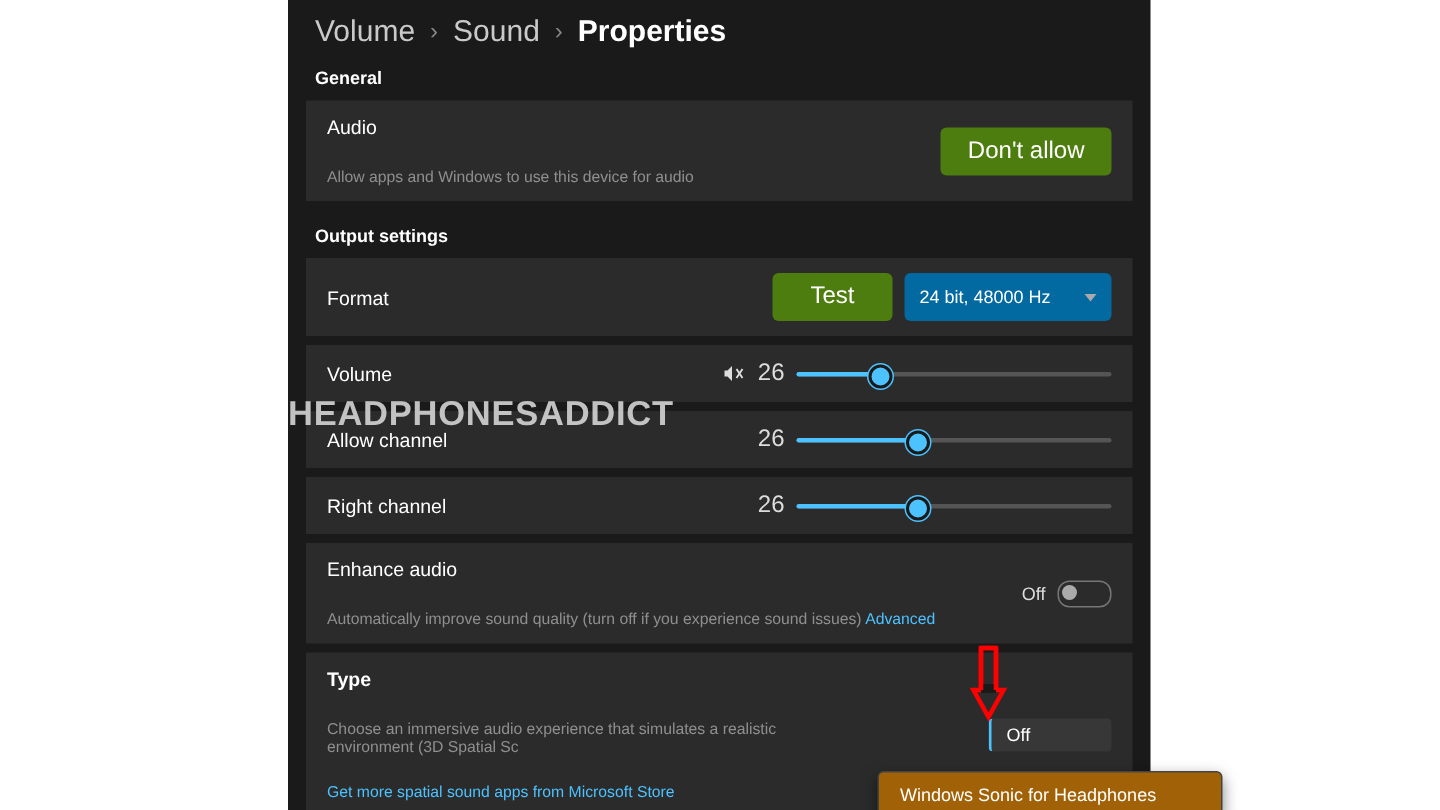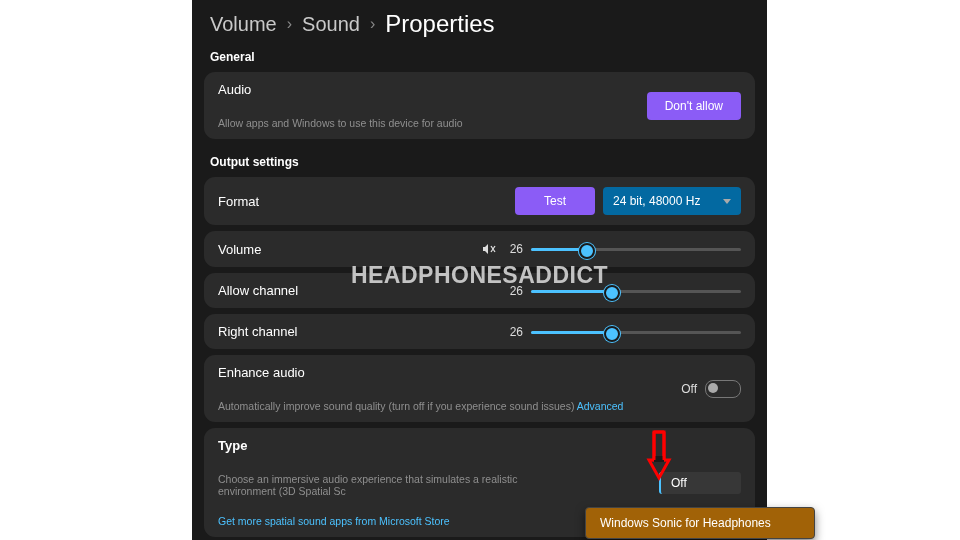--- a/index.html
+++ b/index.html
@@ -1,40 +1,40 @@
 <!DOCTYPE html>
 <html><head>
 <meta charset="utf-8">
 <style>
 html,body{margin:0;padding:0;width:960px;height:540px;background:#fff;font-family:"Segoe UI",sans-serif;overflow:hidden}
 .frame{position:absolute;left:192px;top:0;width:575px;height:540px;background:#1a1a1a}
 .breadcrumb{padding:10px 18px 6px;display:flex;align-items:center;gap:10px;color:#fff}
 .breadcrumb .bc{font-size:20px;color:#c9c9c9}
 .breadcrumb .sep{color:#888}
-.breadcrumb .current{font-weight:400;color:#fff;font-size:24px}
+.breadcrumb .current{font-weight:700;color:#fff;font-size:20px}
 .sect{padding:2px 18px;color:#fff;font-size:12px;font-weight:700;margin-top:4px}
-.card{margin:6px 12px;background:#2b2b2b;border-radius:11px;padding:10px 14px;display:flex;align-items:center;justify-content:space-between;color:#fff;position:relative}
+.card{margin:6px 12px;background:#2b2b2b;border-radius:0;padding:10px 14px;display:flex;align-items:center;justify-content:space-between;color:#fff;position:relative}
 .card .title{font-size:13px}
 .card .sub{font-size:10.5px;color:#8f8f8f;margin-top:20px}
-.btn{background:#8b5cf6;border:0;color:#fff;font-size:12px;padding:7px 18px;border-radius:4px;cursor:pointer;min-width:92px}
+.btn{background:#4d7c0f;border:0;color:#fff;font-size:16px;padding:7px 18px;border-radius:4px;cursor:pointer;min-width:92px}
 .drop{background:#0369a1;border:0;color:#fff;font-size:12px;padding:7px 10px;border-radius:4px;cursor:pointer;display:flex;align-items:center;gap:8px;min-width:118px;justify-content:space-between}
 .chev{width:0;height:0;border-left:4px solid transparent;border-right:4px solid transparent;border-top:5px solid #aaa}
 .slider-wrap{display:flex;align-items:center;gap:8px}
-.num{font-size:12px;color:#ddd;min-width:18px;text-align:right}
+.num{font-size:16px;color:#ddd;min-width:18px;text-align:right}
 .slider{position:relative;width:210px;height:14px}
 .track{position:absolute;top:6px;left:0;right:0;height:3px;background:#555;border-radius:2px}
 .fill{position:absolute;top:6px;left:0;height:3px;background:#4cc2ff;border-radius:2px}
 .thumb{position:absolute;top:1px;width:12px;height:12px;border-radius:50%;background:#4cc2ff;border:2px solid #1a1a1a;box-shadow:0 0 0 1px #4cc2ff}
 .mute{width:16px;height:16px;display:inline-block}
 .link{color:#4cc2ff;font-size:10.5px;cursor:pointer}
 .toggle{display:flex;align-items:center;gap:8px}
 .tgl{width:34px;height:16px;border-radius:8px;border:1px solid #777;background:#2b2b2b;position:relative}
 .tgl .k{position:absolute;left:2px;top:2px;width:10px;height:10px;border-radius:50%;background:#aaa}
 .tgl-lbl{font-size:12px;color:#ddd}
-.watermark{position:absolute;left:0;right:0;top:262px;text-align:center;font-size:23px;font-weight:600;color:#d0d0d0;opacity:.92;letter-spacing:.5px;pointer-events:none}
+.watermark{position:absolute;left:0;right:0;top:262px;text-align:left;font-size:23px;font-weight:600;color:#d0d0d0;opacity:.92;letter-spacing:.5px;pointer-events:none}
 .watermark .bold{font-weight:800}
 .arrow{position:absolute;left:645px;top:430px;pointer-events:none}
 .arrow svg{display:block}
 .type-drop{background:#373737;border-left:2px solid #4cc2ff;padding:4px 10px;font-size:12px;color:#fff;border-radius:3px;cursor:pointer;min-width:60px}
 .popup{position:absolute;right:-60px;bottom:-2px;background:#a16207;border:1px solid #444;border-radius:4px;padding:8px 14px;font-size:12px;color:#fff;min-width:200px;box-shadow:0 4px 10px rgba(0,0,0,.5);z-index:5}
 .left-gutter,.right-gutter{position:absolute;top:0;height:540px;background:#fff}
 .left-gutter{left:0;width:192px}
 .right-gutter{left:767px;width:193px}
 </style>
 </head>

